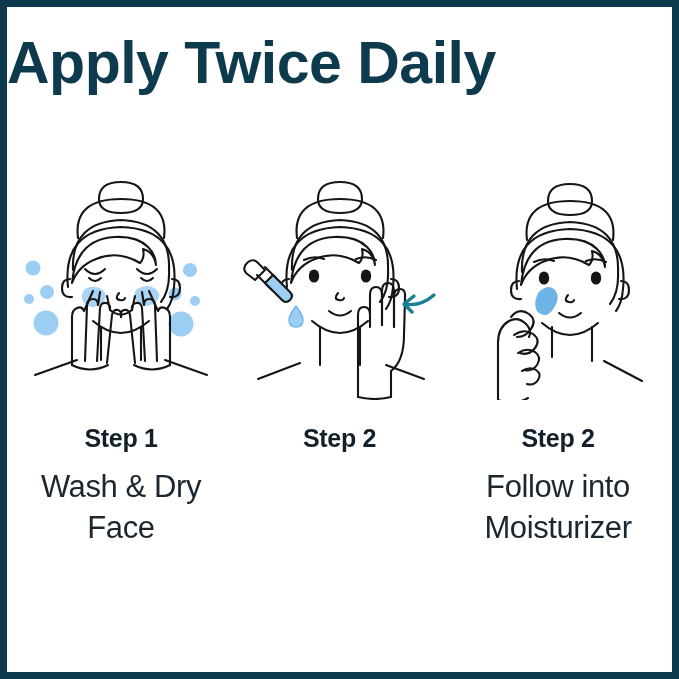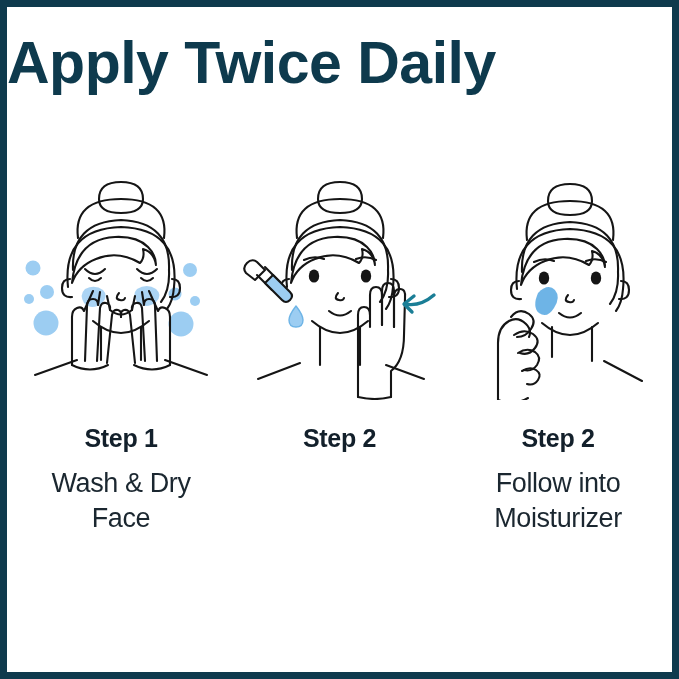--- a/index.html
+++ b/index.html
@@ -49,21 +49,21 @@
     margin-top:25px;
     font-size:25px;
     font-weight:bold;
     color:#13202B;
     letter-spacing:-0.3px;
     text-align:center;
     line-height:1.1;
   }
   .step-desc{
     margin-top:13px;
-    font-size:27px;
+    font-size:31px;
     font-weight:normal;
     color:#1B2730;
     text-align:center;
     line-height:1.33;
     letter-spacing:-0.4px;
     max-width:200px;
   }
 </style>
 </head>
 <body>

